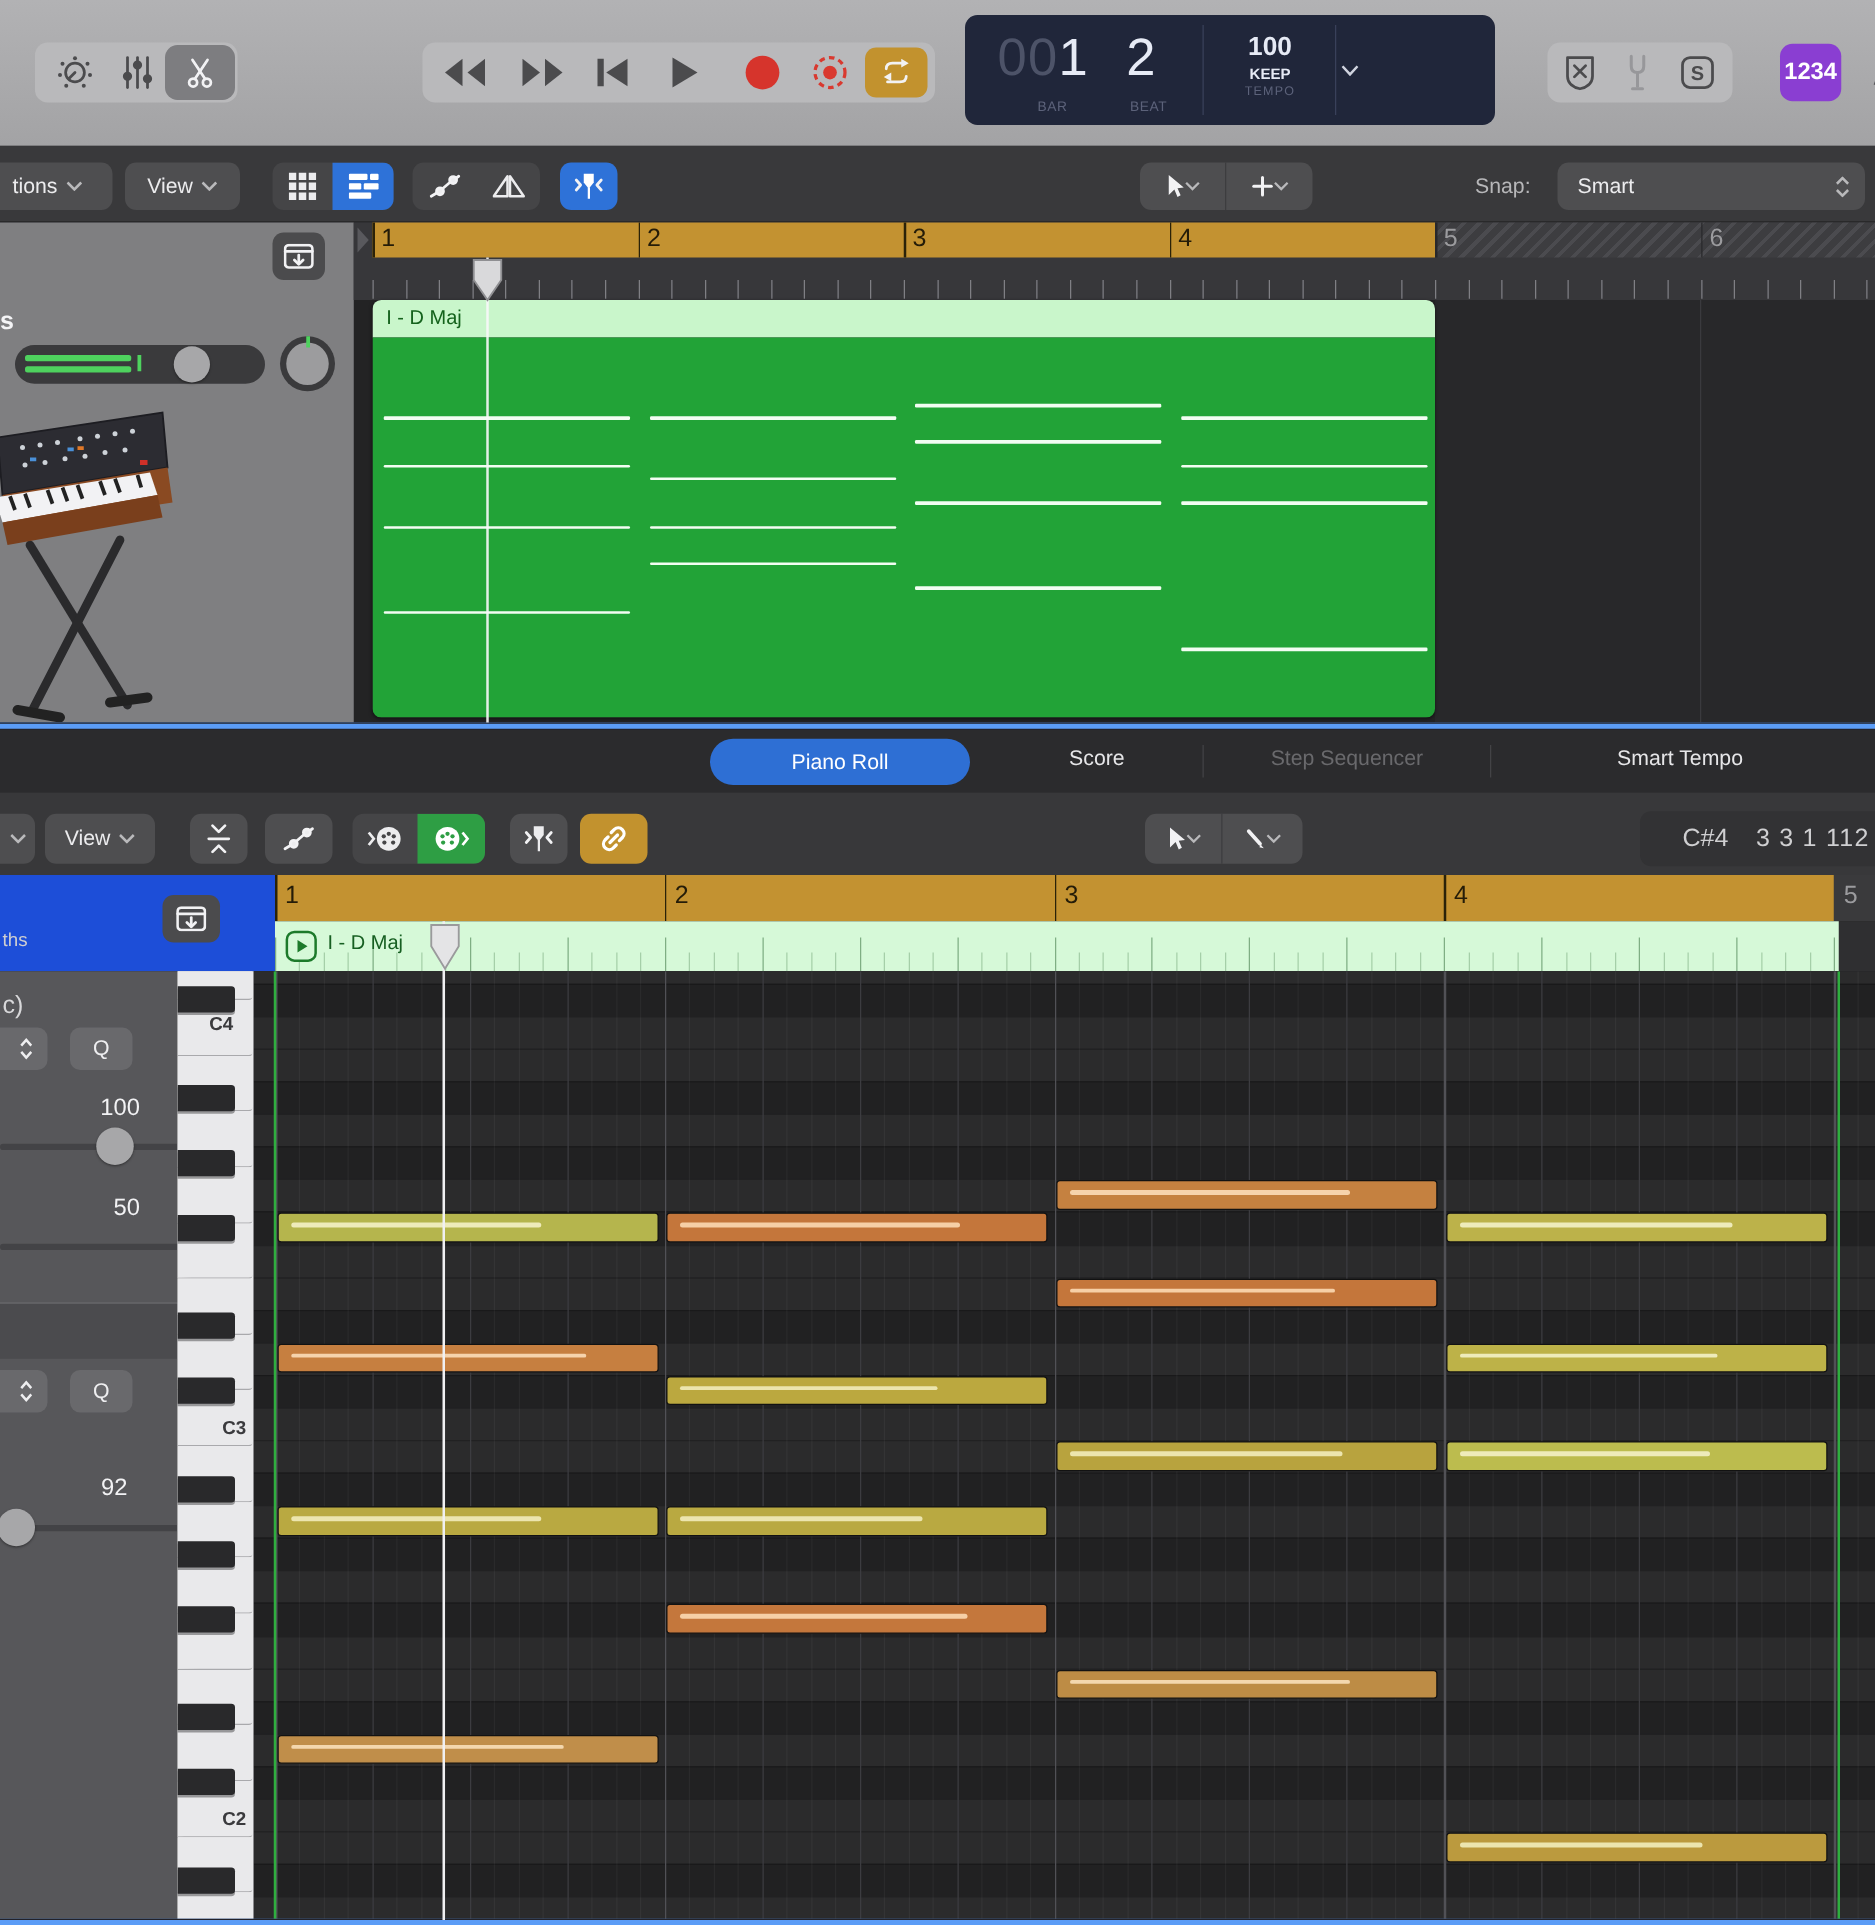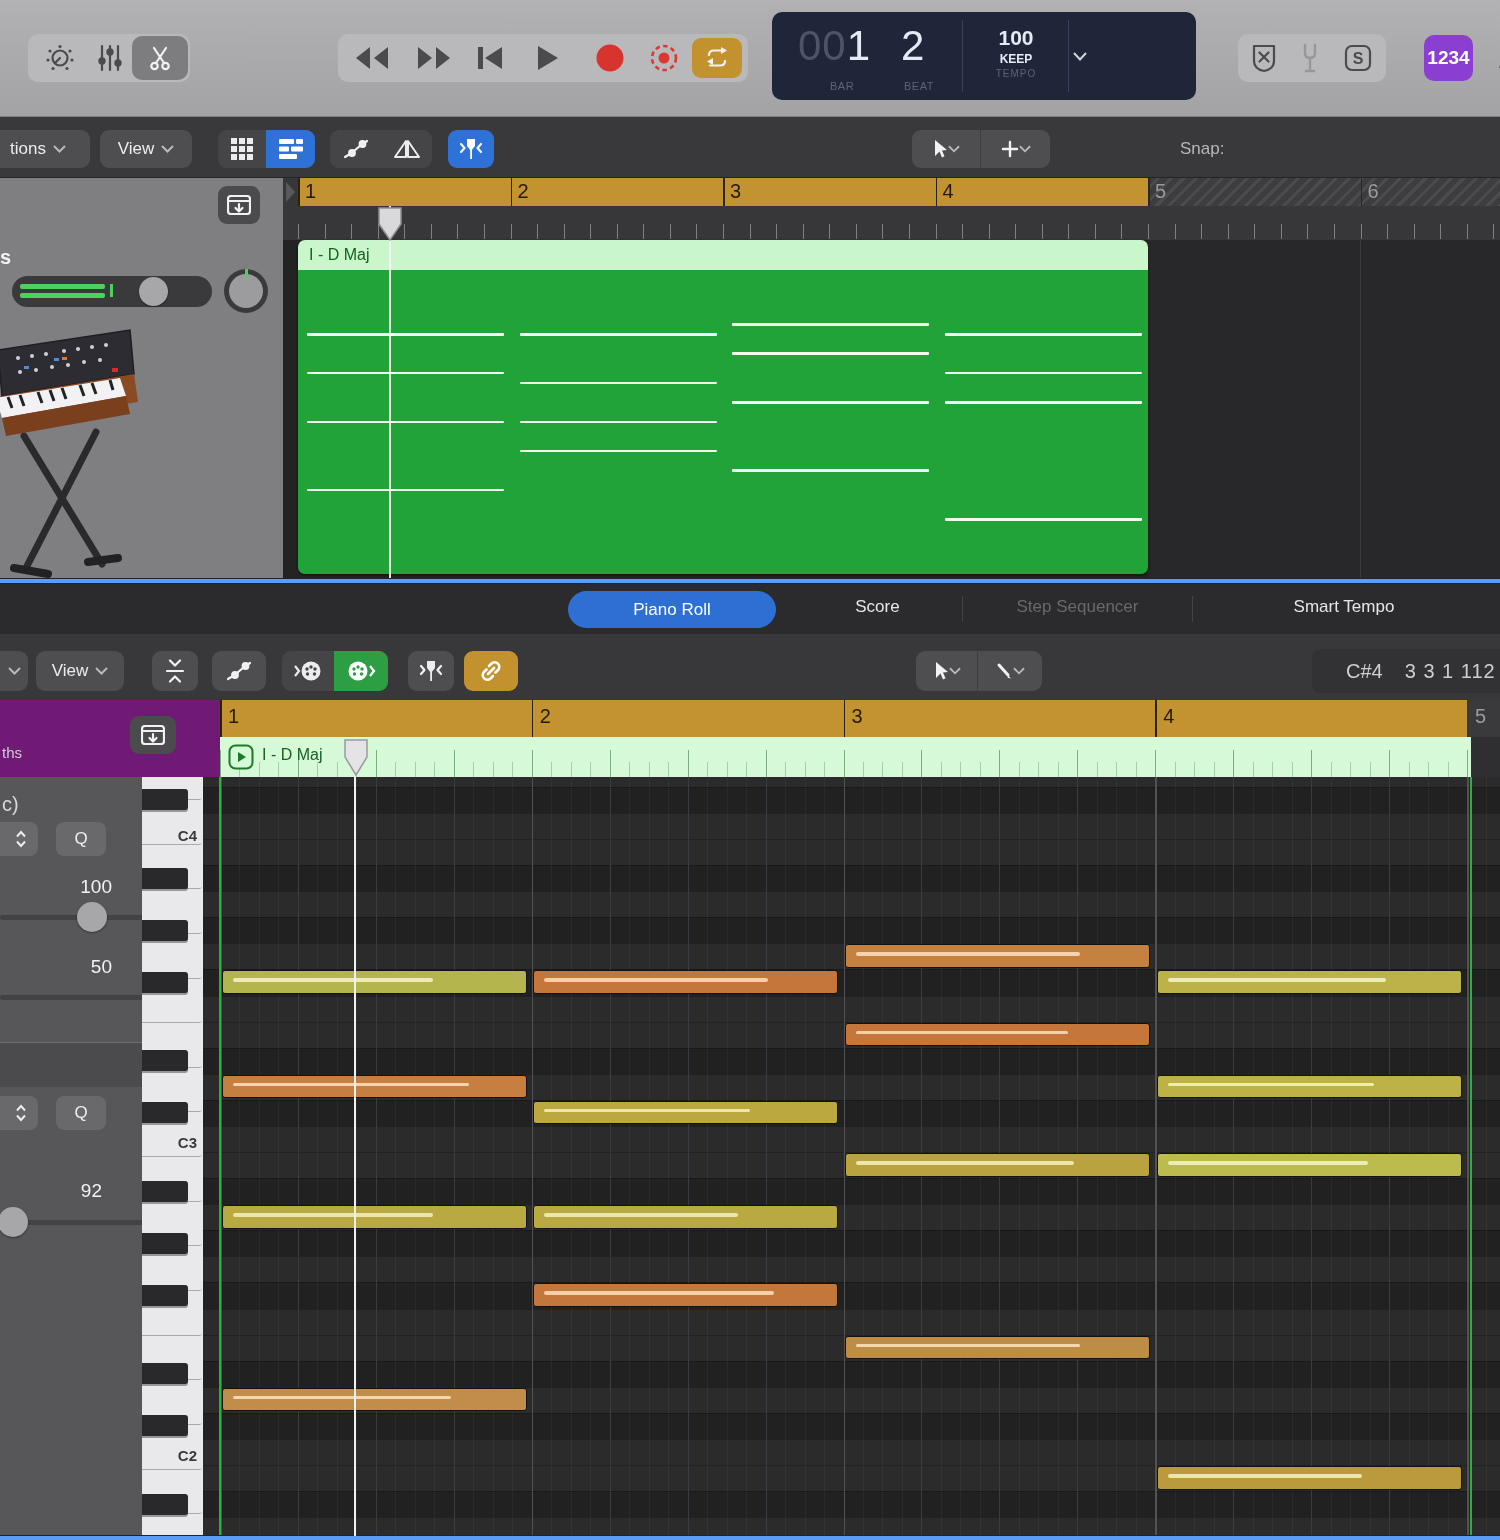--- a/index.html
+++ b/index.html
@@ -300,20 +300,29 @@
               <line x1="9" y1="2" x2="9" y2="16"></line>
               <line x1="2" y1="9" x2="16" y2="9"></line>
             </g>
           </svg>
         <svg width="12" height="8" viewBox="0 0 13 8">
             <polyline points="1,1 6.5,6.5 12,1" stroke="#b9b9bb" stroke-width="2" fill="none"></polyline>
           </svg>
       </div>
     </div>
     <div class="abs" style="left:1180px;top:22px;font-size:17px;color:#b7b7b9;">Snap:</div>
+    <div class="abs dbtn" style="left:1246px;top:13px;width:246px;height:38px;justify-content:flex-start;padding-left:16px;">
+      <span>Smart</span>
+      <svg class="abs" style="right:12px;top:11px;" width="12" height="17" viewBox="0 0 12 17">
+          <g stroke="#b9b9bb" stroke-width="2" fill="none">
+            <polyline points="1.5,6 6,1.5 10.5,6"></polyline>
+            <polyline points="1.5,11 6,15.5 10.5,11"></polyline>
+          </g>
+        </svg>
+    </div>
   </div>
 
   <div class="abs theader">
     <div class="abs dbtn" style="left:218px;top:8px;width:42px;height:38px;background:#4b4b4d;">
       <svg width="24" height="20" viewBox="0 0 24 20">
           <rect x="1" y="1" width="22" height="18" rx="3" class="icon-wt" stroke-width="2"></rect>
           <line x1="1" y1="6" x2="23" y2="6" class="icon-wt" stroke-width="2"></line>
           <g class="icon-wt" stroke-width="2">
             <line x1="12" y1="9" x2="12" y2="16"></line>
             <polyline points="8.5,13 12,16.5 15.5,13"></polyline>
@@ -673,21 +682,21 @@
       <div style="position: absolute; left: 1428.03px; top: 25px; width: 1px; height: 15px; background: rgb(165, 207, 168);"></div>
       <div style="position: absolute; left: 1447.52px; top: 25px; width: 1px; height: 15px; background: rgb(165, 207, 168);"></div>
       <div style="position: absolute; left: 1467px; top: 13px; width: 1px; height: 27px; background: rgb(127, 174, 131);"></div>
       <svg width="26" height="26" style="position: absolute; left: 228px; top: 7px;">
         <rect x="1.5" y="1.5" width="23" height="23" rx="6" fill="#d6f9d8" stroke="#1c7a2a" stroke-width="2"></rect>
         <polygon points="10,8 18,13 10,18" fill="#1c7a2a"></polygon>
       </svg>
       <div style="position: absolute; left: 262px; top: 9px; font-size: 16px; color: rgb(23, 95, 34);">I - D Maj</div>
     </div>
 
-  <div class="abs" style="left:0;top:700px;width:220px;height:77px;background:#701a75;">
+  <div class="abs" style="left:0;top:700px;width:220px;height:77px;background:#1d4ed8;">
     <div class="abs" style="left:2px;top:44px;font-size:15px;color:#cfcfd1;">ths</div>
     <div class="abs dbtn" style="left:130px;top:16px;width:46px;height:38px;background:#4b4b4d;">
       <svg width="24" height="20" viewBox="0 0 24 20">
           <rect x="1" y="1" width="22" height="18" rx="3" class="icon-wt" stroke-width="2"></rect>
           <line x1="1" y1="6" x2="23" y2="6" class="icon-wt" stroke-width="2"></line>
           <g class="icon-wt" stroke-width="2">
             <line x1="12" y1="9" x2="12" y2="16"></line>
             <polyline points="8.5,13 12,16.5 15.5,13"></polyline>
           </g>
         </svg>
@@ -725,21 +734,21 @@
         <span>Q</span>
       </div>
     <div class="abs val" style="left:30px;top:403px;width:72px;">92</div>
     <div class="abs slider-track" style="left:14px;top:443px;width:150px;height:5px;"></div>
     <div class="abs knob" style="left:-2px;top:430px;width:30px;height:30px;"></div>
   </div>
 
   <div class="abs" style="left:142px;top:777px;width:61px;height:759px;background:#ebebed;overflow:hidden;" id="keyboard">
       <div class=" wkey" style="position: absolute; left: 0px; top: -21.64px; width: 60px; height: 44.64px;"></div>
       <div class=" wkey" style="position: absolute; left: 0px; top: 23px; width: 60px; height: 44.64px;">
-        <div class="keylab" style="position: absolute; right: 5px; top: 27px; width: 40px;">C4</div>
+        <div class="keylab" style="position: absolute; right: 5px; top: 11px; width: 40px; text-align: center;">C4</div>
       </div>
       <div class=" wkey" style="position: absolute; left: 0px; top: 67.64px; width: 60px; height: 44.64px;"></div>
       <div class=" wkey" style="position: absolute; left: 0px; top: 112.28px; width: 60px; height: 44.64px;"></div>
       <div class=" wkey" style="position: absolute; left: 0px; top: 156.92px; width: 60px; height: 44.64px;"></div>
       <div class=" wkey" style="position: absolute; left: 0px; top: 201.56px; width: 60px; height: 44.64px;"></div>
       <div class=" wkey" style="position: absolute; left: 0px; top: 246.2px; width: 60px; height: 44.64px;"></div>
       <div class=" wkey" style="position: absolute; left: 0px; top: 290.84px; width: 60px; height: 44.64px;"></div>
       <div class=" wkey" style="position: absolute; left: 0px; top: 335.48px; width: 60px; height: 44.64px;">
         <div class="keylab" style="position: absolute; right: 5px; top: 22px; width: 40px;">C3</div>
       </div>

